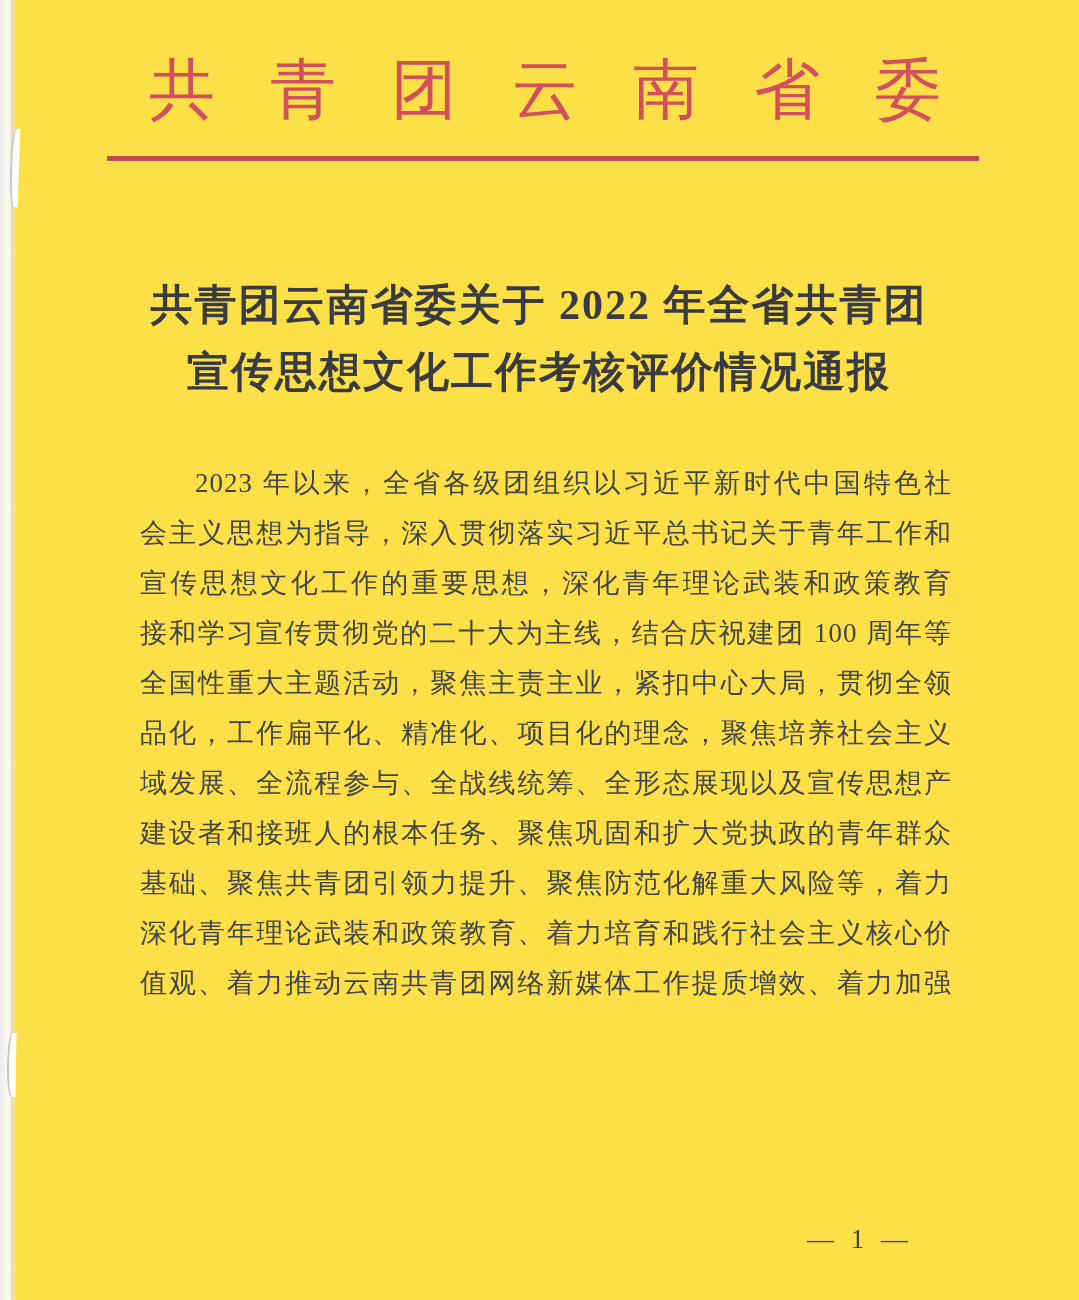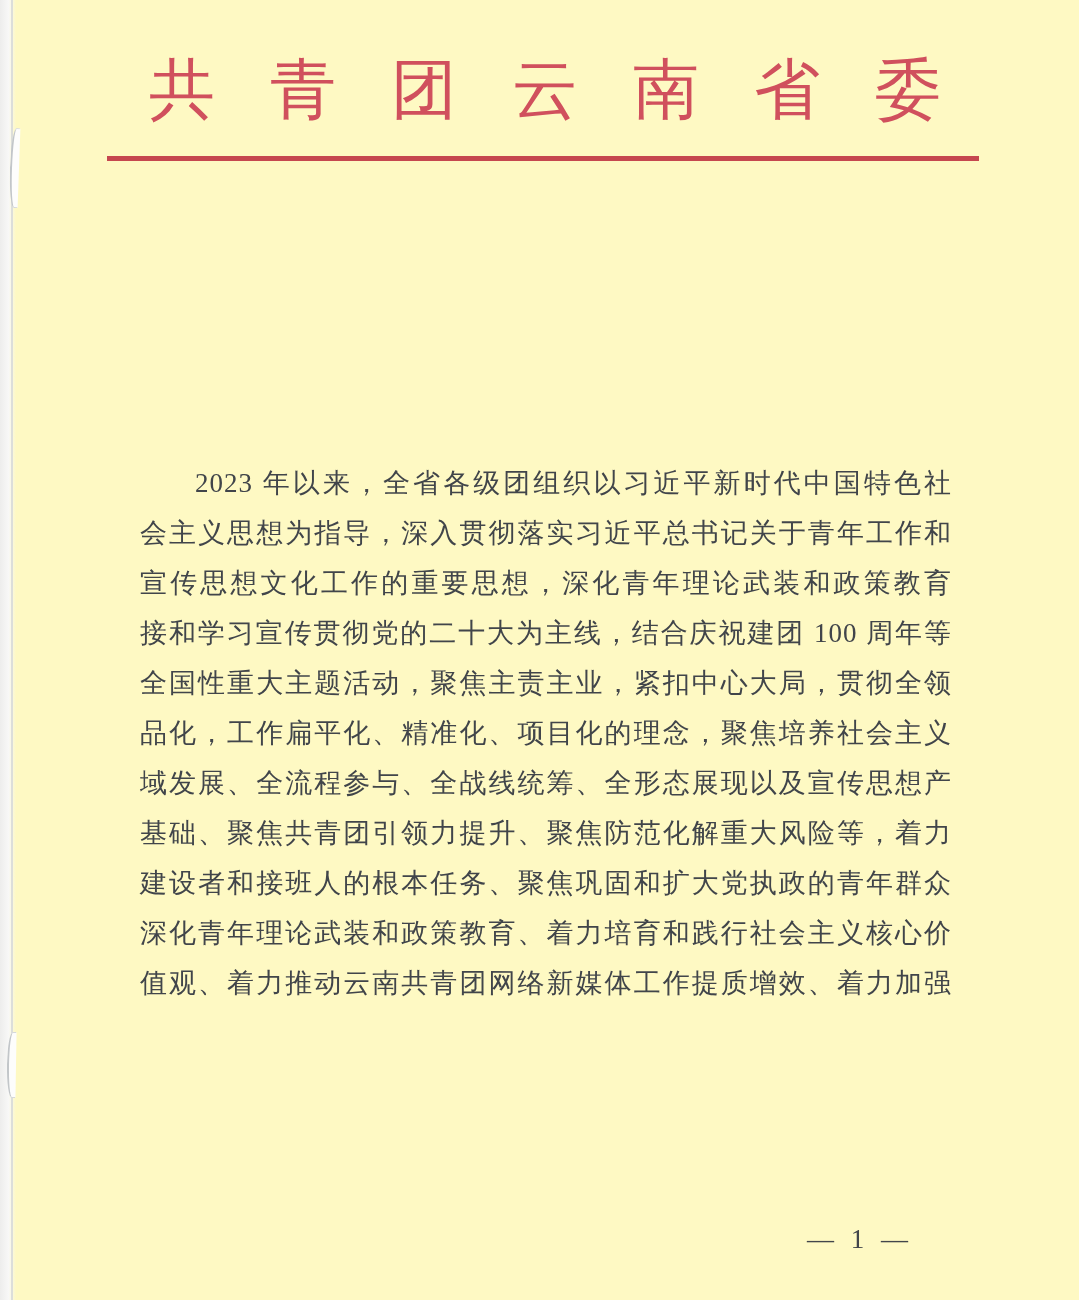--- a/index.html
+++ b/index.html
@@ -2,21 +2,21 @@
 <html><head>
 <meta charset="utf-8">
 <style>
   * { margin: 0; padding: 0; box-sizing: border-box; }
   html, body { background: #f6f6f5; }
   .page {
     position: relative;
     width: 1079px;
     height: 1300px;
     margin: 0 auto;
-    background: #fef9c3;
+    background: #fde047;
     overflow: hidden;
     font-family: "Liberation Serif", "DejaVu Serif", serif;
   }
   
   .left-shade {
     position: absolute; left: 0; top: 0; width: 16px; height: 100%;
     background: linear-gradient(to right, #ededec, #f8f8f7 55%, rgba(252,252,251,0));
   }
   .edge-line {
     position: absolute; left: 11px; top: 0; width: 2px; height: 100%;
@@ -87,30 +87,34 @@
   <div class="left-shade"></div>
   <div class="edge-line"></div>
   <div class="clip-mark clip-1"></div>
   <div class="clip-mark clip-2"></div>
 
   <div class="masthead">
     <span class="spaced">共青团云南省委</span>
   </div>
   <div class="rule"></div>
 
+  <div class="doc-title">
+    <div>共青团云南省委关于 2022 年全省共青团</div>
+    <div>宣传思想文化工作考核评价情况通报</div>
+  </div>
 
   <div class="body-text">
     <div class="line indent">2023 年以来，全省各级团组织以习近平新时代中国特色社</div>
     <div class="line">会主义思想为指导，深入贯彻落实习近平总书记关于青年工作和</div>
     <div class="line">宣传思想文化工作的重要思想，深化青年理论武装和政策教育</div>
     <div class="line">接和学习宣传贯彻党的二十大为主线，结合庆祝建团 100 周年等</div>
     <div class="line">全国性重大主题活动，聚焦主责主业，紧扣中心大局，贯彻全领</div>
     <div class="line">品化，工作扁平化、精准化、项目化的理念，聚焦培养社会主义</div>
     <div class="line">域发展、全流程参与、全战线统筹、全形态展现以及宣传思想产</div>
+    <div class="line">建设者和接班人的根本任务、聚焦巩固和扩大党执政的青年群众</div>
     <div class="line">基础、聚焦共青团引领力提升、聚焦防范化解重大风险等，着力</div>
-    <div class="line">建设者和接班人的根本任务、聚焦巩固和扩大党执政的青年群众</div>
     <div class="line">深化青年理论武装和政策教育、着力培育和践行社会主义核心价</div>
     <div class="line">值观、着力推动云南共青团网络新媒体工作提质增效、着力加强</div>
   </div>
 
   <div class="page-num">— 1 —</div>
 
 </div>
 
 </body></html>

